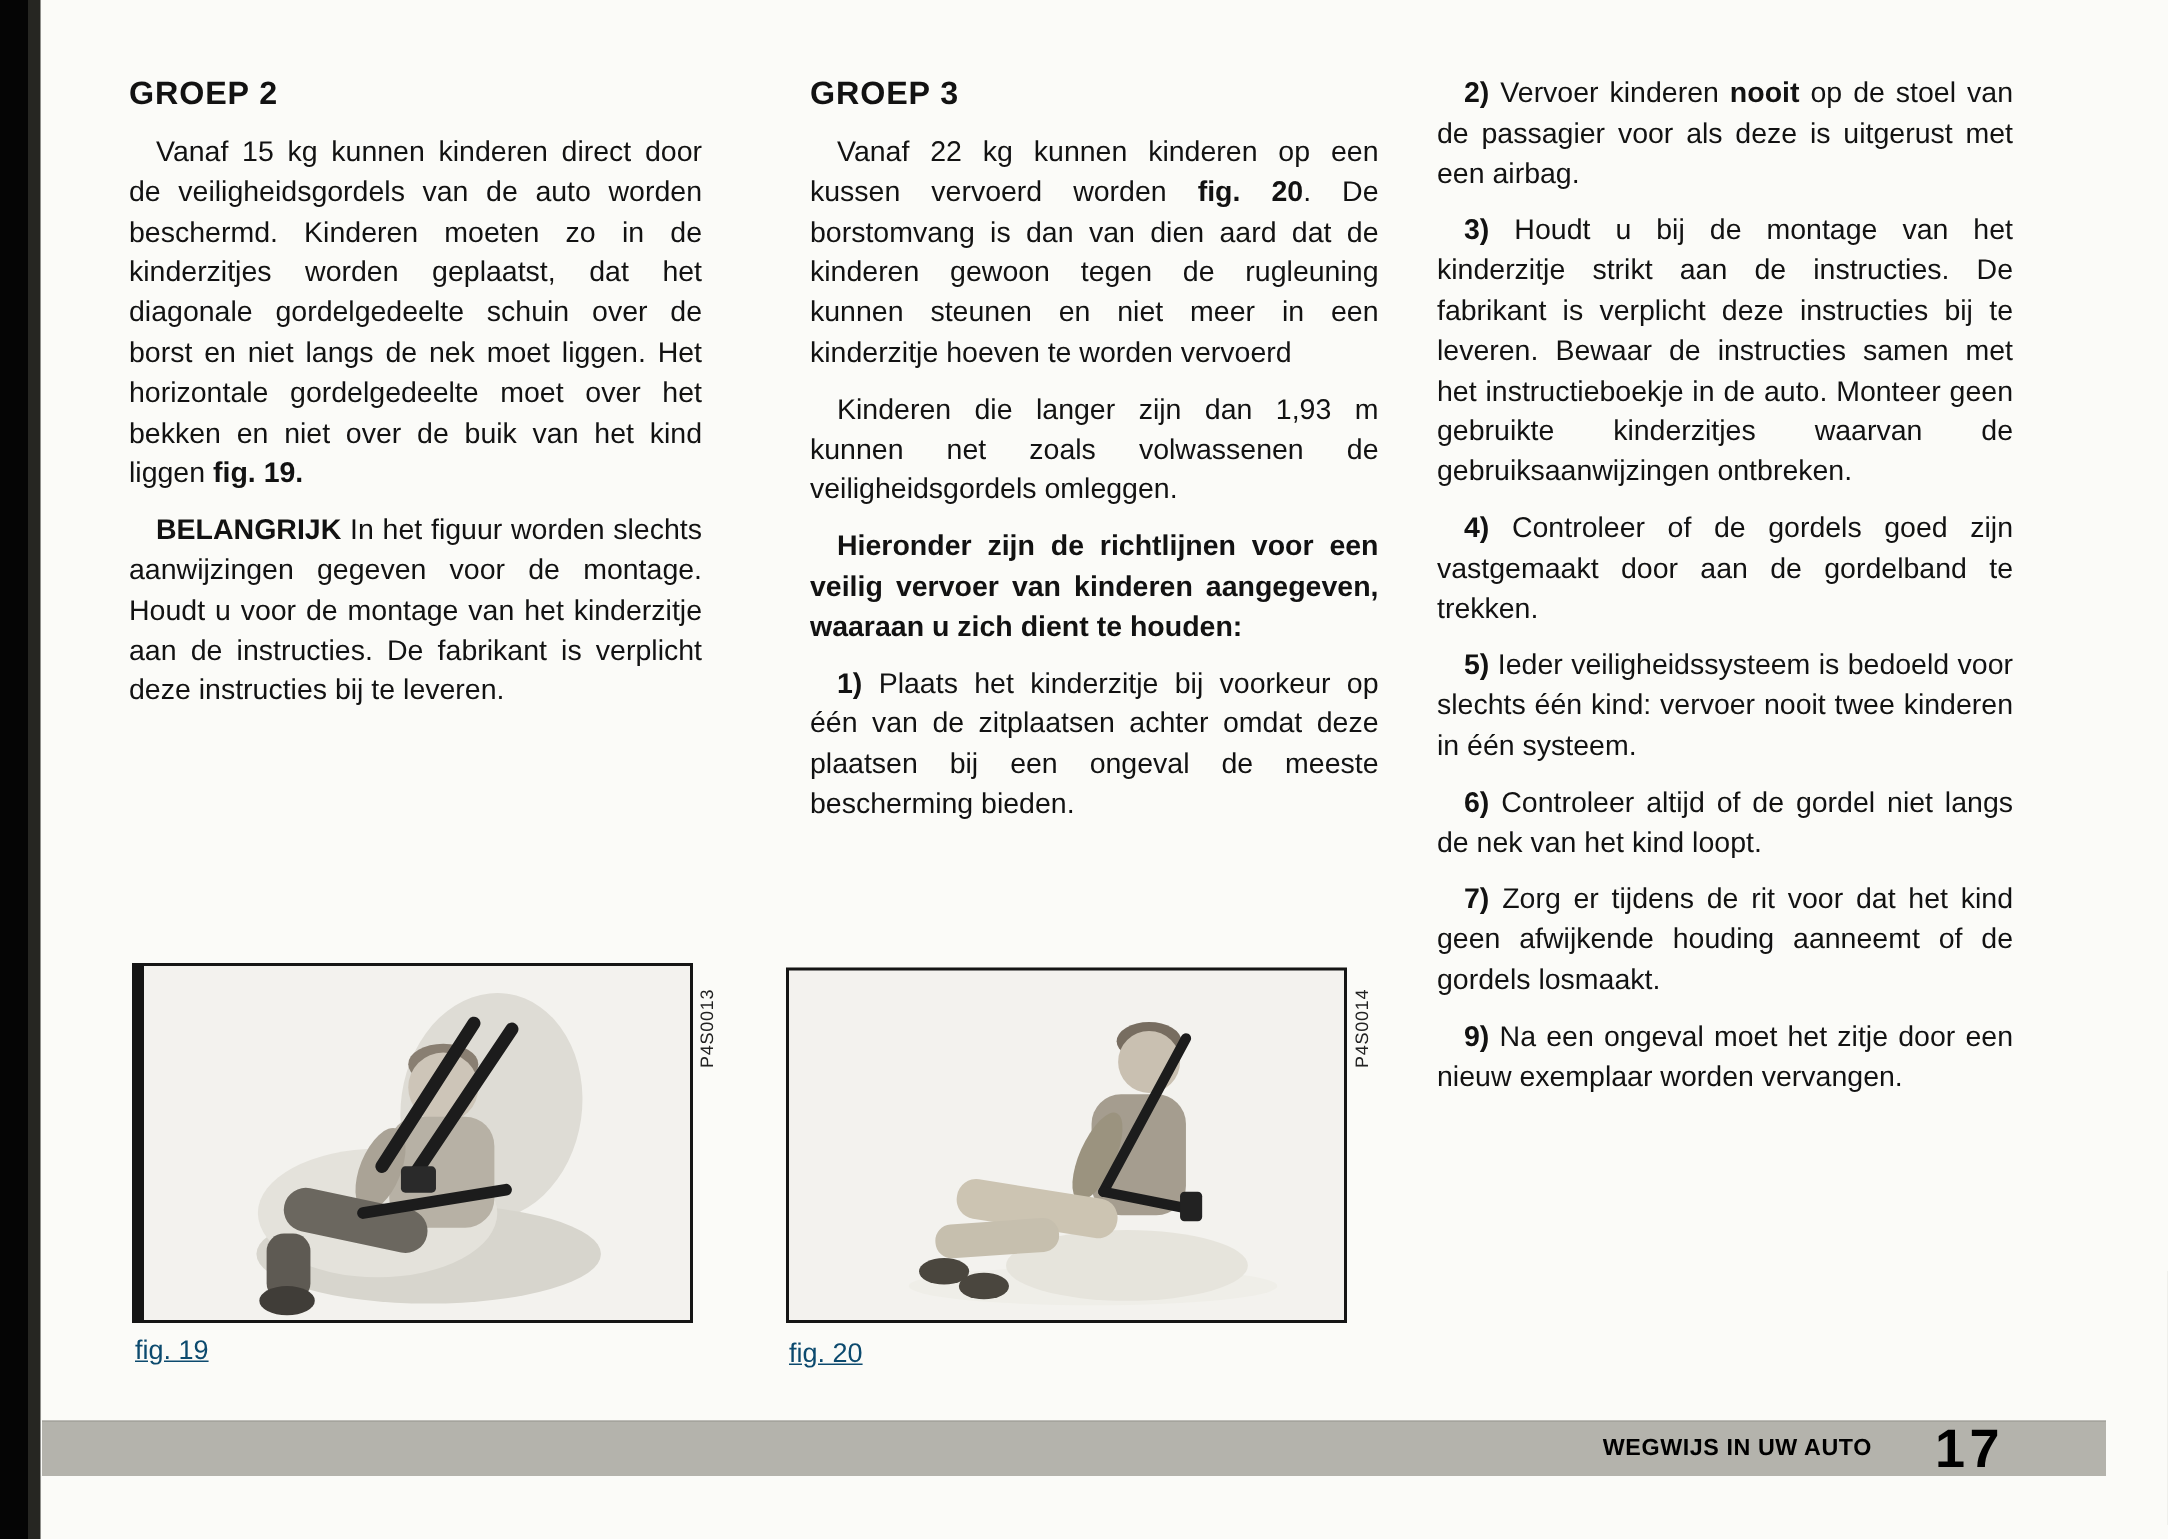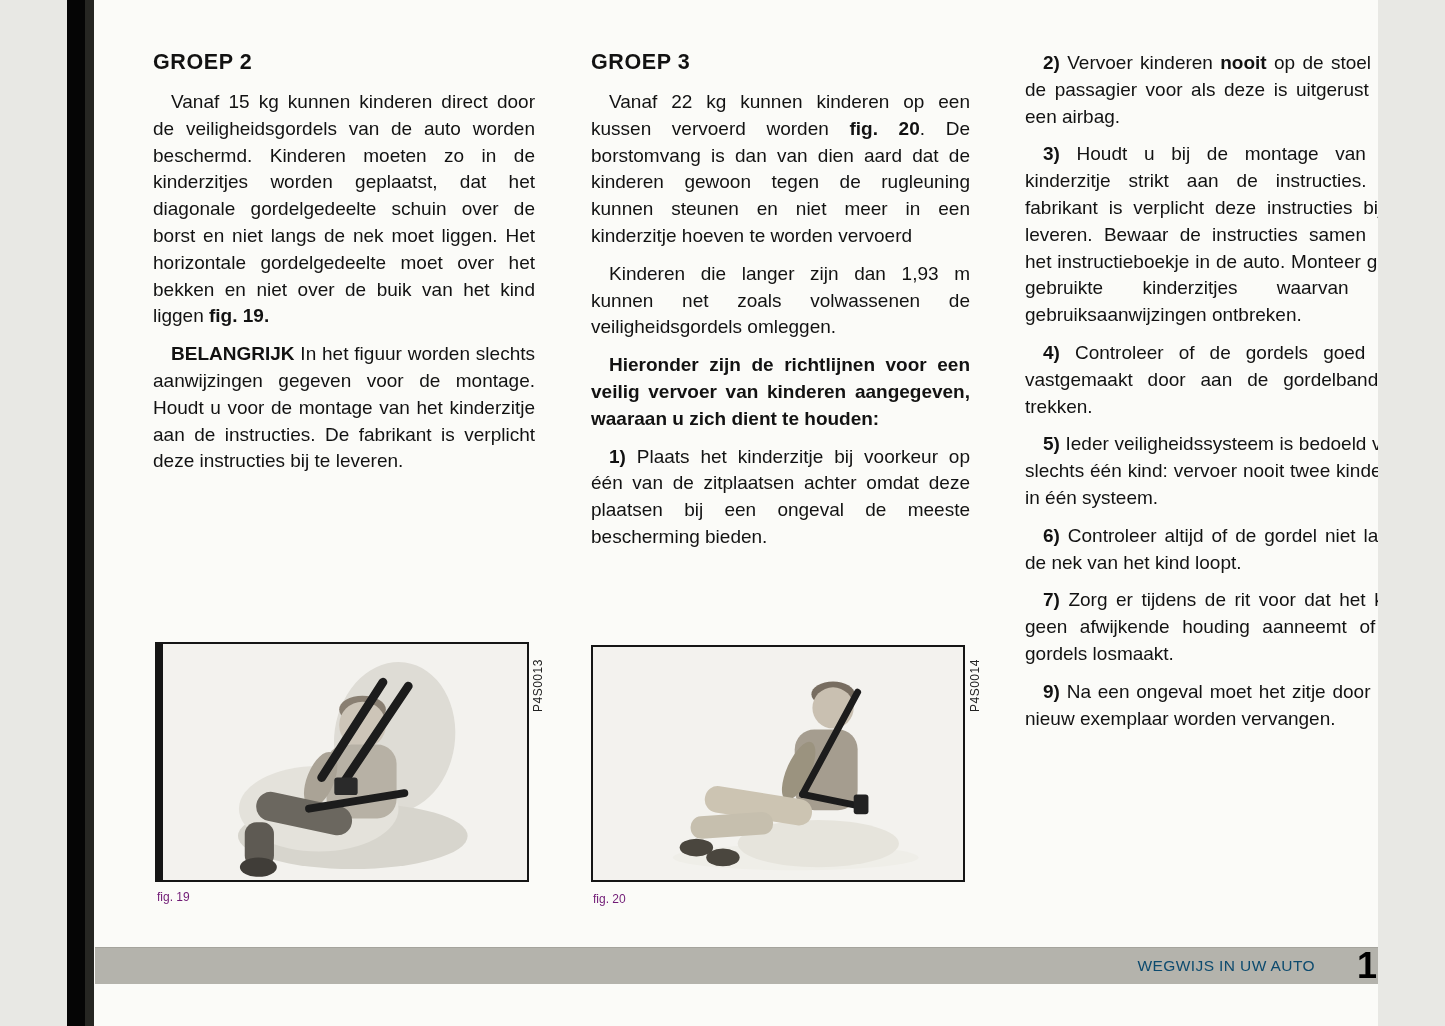--- a/index.html
+++ b/index.html
@@ -1,27 +1,27 @@
 <!DOCTYPE html>
 <html><head>
 <meta charset="utf-8">
 <style>
   html,body{margin:0;padding:0;background:#e8e8e4;}
   .page{
-    position:relative;width:1311px;height:1026px;margin:0 auto;
+    position:relative;width:1445px;height:1026px;margin:0 auto;
     background:#fbfbf8;overflow:hidden;
     font-family:"Liberation Sans", sans-serif;color:#121212;
   }
   .scan-edge{
     position:absolute;left:0;top:0;width:27px;height:1026px;
     background:linear-gradient(90deg,#050505 0 68%,#262622 68% 100%);
   }
   .col{position:absolute;top:50px;}
   .col-1{left:86px;width:382px;}
-  .col-2{left:524px;width:379px;}
+  .col-2{left:540px;width:379px;}
   .col-3{left:958px;width:384px;}
   h2.heading{
     font-size:21.5px;font-weight:700;letter-spacing:.6px;
     margin:0 0 14px 0;
   }
   p.body{
     font-size:19px;line-height:26.8px;text-align:justify;
     margin:0 0 11px 0;text-indent:18px;
   }
   p.body b{font-weight:700;}
@@ -30,39 +30,39 @@
   .item{margin-bottom:13px;}
   
   .figure{
     position:absolute;background:#f3f2ee;border:2px solid #151515;
     box-sizing:border-box;
   }
   .fig-19{left:88px;top:642px;width:374px;height:240px;border-left-width:8px;}
   .fig-20{left:524px;top:645px;width:374px;height:237px;}
   .figure svg{display:block;width:100%;height:100%;}
   .fig-caption{
-    position:absolute;font-size:12px;color:#701a75;
+    position:absolute;font-size:18px;color:#0c4a6e;text-decoration:underline;
   }
   .cap-19{left:90px;top:890px;}
   .cap-20{left:526px;top:892px;}
   .fig-code{
     position:absolute;font-size:12px;letter-spacing:.5px;color:#222;
     transform:rotate(-90deg);transform-origin:0 0;white-space:nowrap;
   }
   .code-19{left:464px;top:712px;}
   .code-20{left:901px;top:712px;}
   
   .footer-bar{
     position:absolute;left:28px;top:947px;width:1376px;height:37px;
     background:#b4b3ac;border-top:1px solid #a5a49d;
     display:flex;align-items:center;justify-content:flex-end;
     gap:42px;padding-right:68px;box-sizing:border-box;
   }
   .footer-label{
-    font-size:15.5px;font-weight:400;letter-spacing:.4px;color:#0c4a6e;
+    font-size:15.5px;font-weight:700;letter-spacing:.4px;color:#000000;
   }
   .footer-page{
     font-size:36px;font-weight:800;letter-spacing:3px;color:#000;
   }
 </style>
 </head>
 <body>
 
 <div class="page">
 

